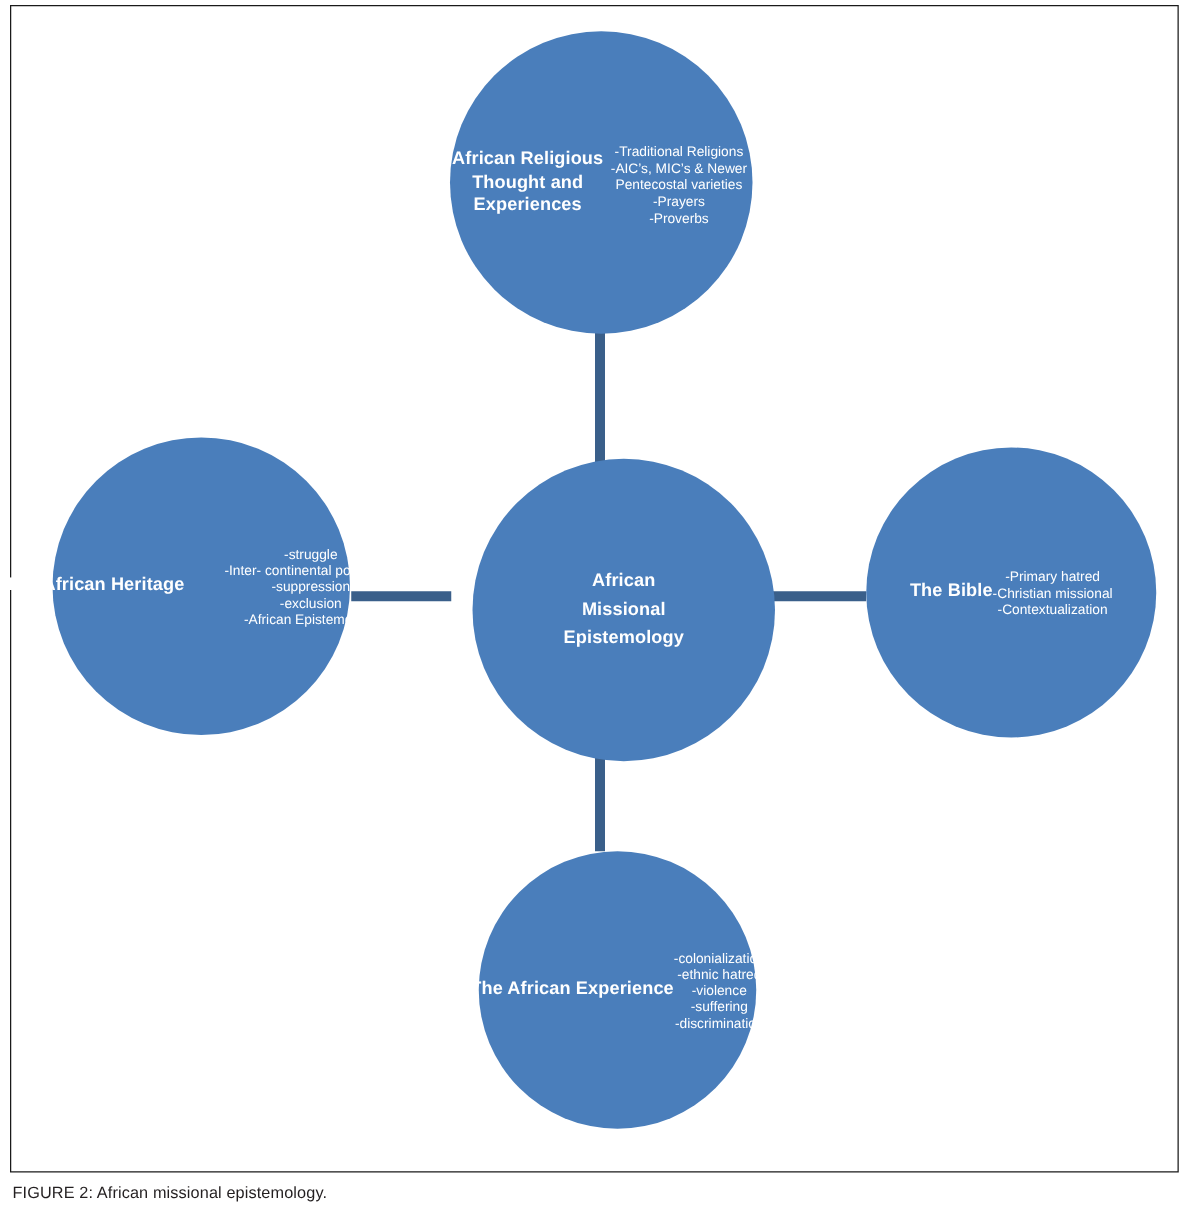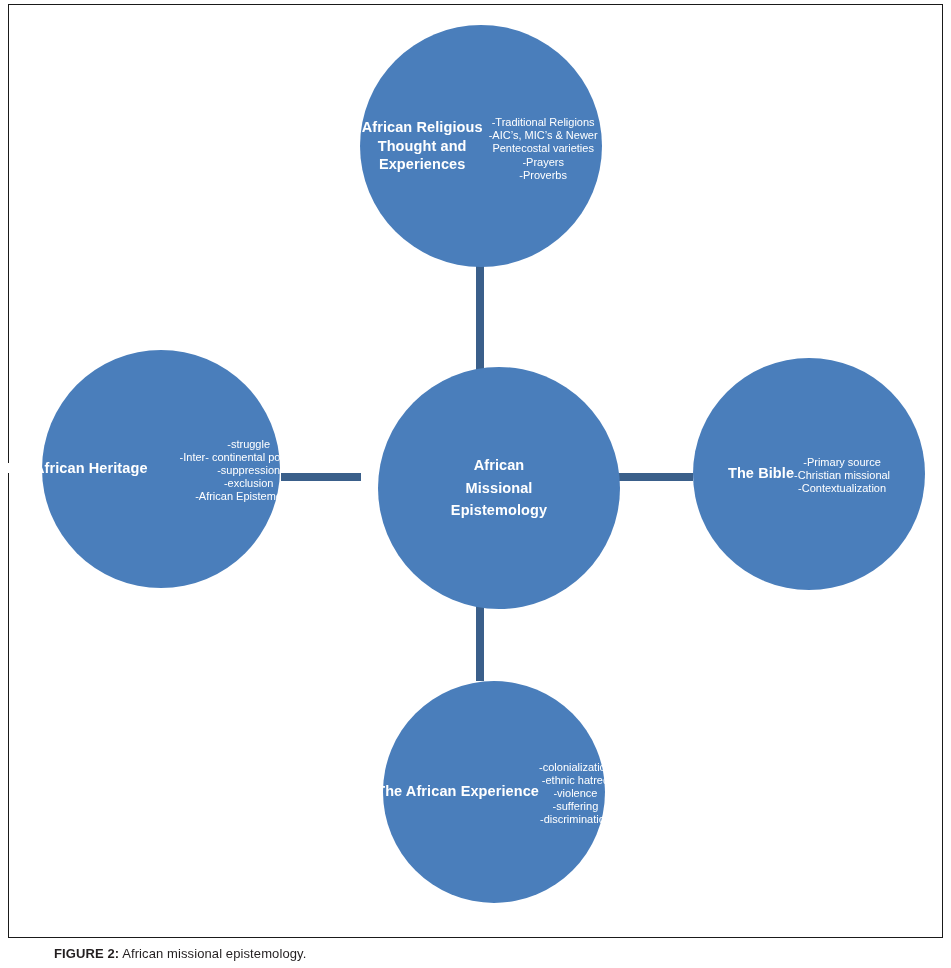--- a/index.html
+++ b/index.html
@@ -109,21 +109,21 @@
 
   
   #figure-caption {
     position: absolute;
     left: 10px;
     top: 946px;
     font-size: 13px;
     color: #231f20;
     letter-spacing: 0.1px;
   }
-  #caption-label { font-weight: bold; margin-left: 44px; }
+  #caption-label { font-weight: normal; }
   #caption-text  { font-weight: normal; }
 </style>
 </head>
 <body>
 
 <div id="figure-root">
 
   <div id="figure-frame">
     <div id="diagram-canvas">
 
@@ -160,21 +160,21 @@
         <div class="node-title wrapped">
           <div>African</div>
           <div>Missional</div>
           <div>Epistemology</div>
         </div>
       </div>
 
       <div class="node-circle" id="node-right">
         <div class="node-title">The Bible</div>
         <div class="node-items">
-          <div class="node-item">-Primary source</div>
+          <div class="node-item">-Primary hatred</div>
           <div class="node-item">-Christian missional</div>
           <div class="node-item">-Contextualization</div>
         </div>
       </div>
 
       <div class="node-circle" id="node-bottom">
         <div class="node-title">The African Experience</div>
         <div class="node-items">
           <div class="node-item">-colonialization</div>
           <div class="node-item">-ethnic hatred</div>

